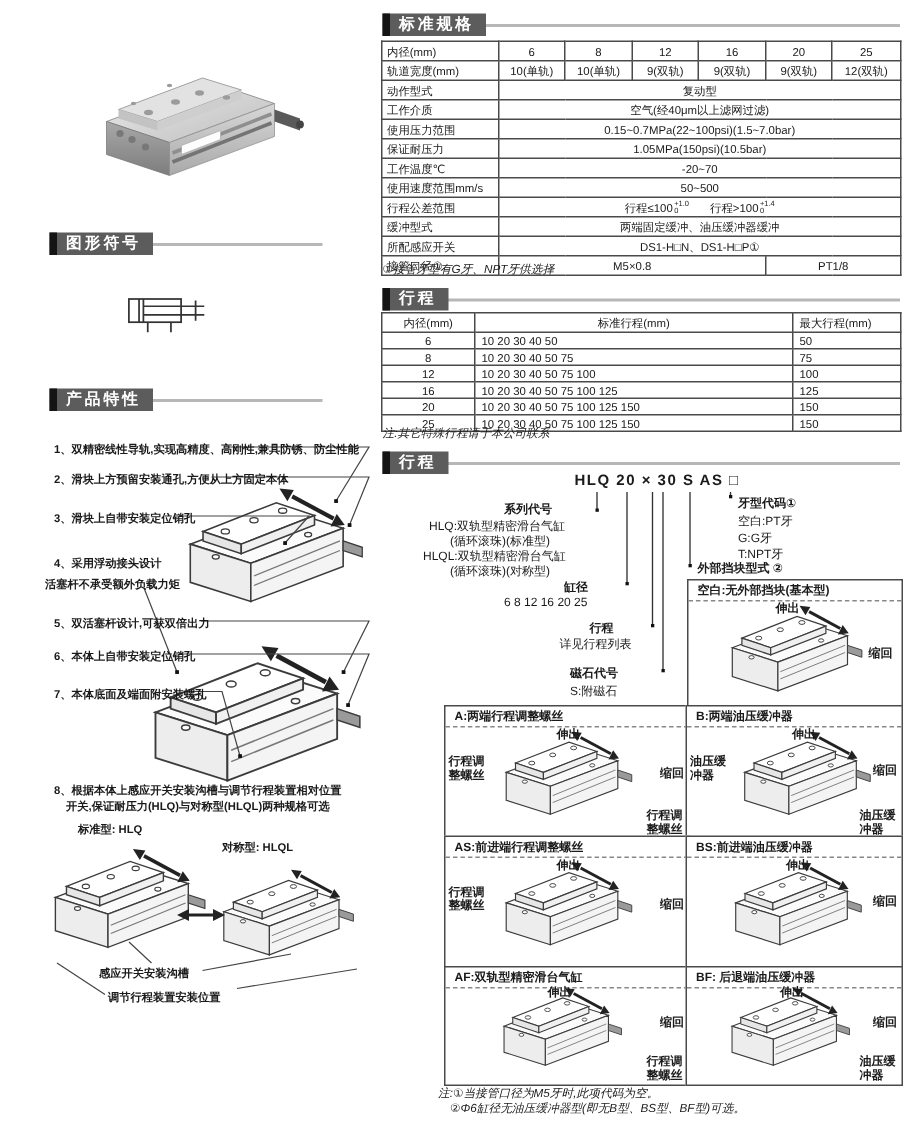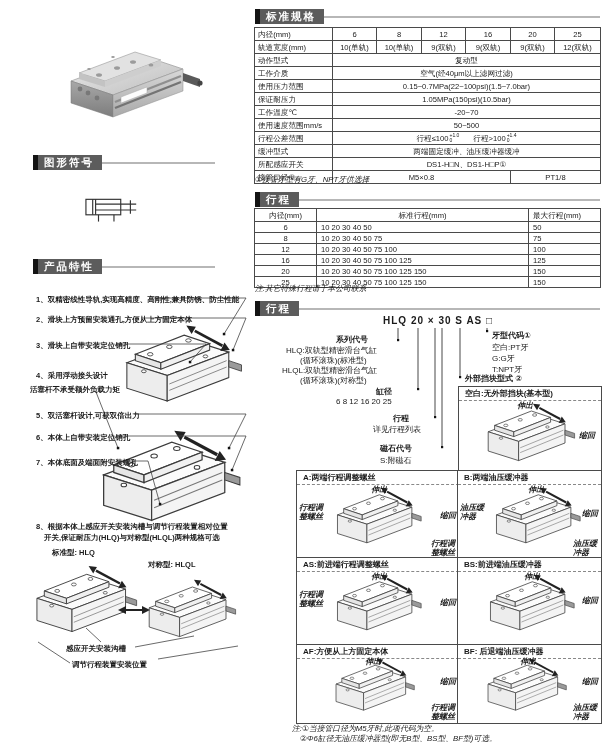--- a/index.html
+++ b/index.html
@@ -21,21 +21,21 @@
   .tolgap{display:inline-block;width:14px;}
   .note{position:absolute;font-size:7.8px;white-space:nowrap;z-index:2;font-style:italic;}
   .feat{position:absolute;font-size:7.5px;font-weight:bold;white-space:nowrap;z-index:3;}
   .co{position:absolute;font-size:8px;white-space:nowrap;z-index:3;}
   .b{font-weight:bold;}
   .ra{}
   .codeline{position:absolute;left:383px;top:315px;font-size:10px;font-weight:bold;letter-spacing:1px;z-index:3;}
   .cell{position:absolute;border:1px solid #4a4a4a;background:#fff;z-index:2;}
   .ctitle{font-size:8px;font-weight:bold;padding:1px 4px 1px 6px;border-bottom:1px dashed #888;
           white-space:nowrap;overflow:hidden;}
-  .lab{position:absolute;font-size:8px;font-weight:bold;line-height:1.15;z-index:3;font-style:italic;}
+  .lab{position:absolute;font-size:8px;font-weight:bold;line-height:1.15;z-index:3;}
   .mini{position:absolute;}
   .overlay{position:absolute;left:0;top:0;z-index:2;pointer-events:none;}
   svg{display:block;}
 </style>
 </head>
 <body>
 
 <div class="page">
 
   <svg width="0" height="0">
@@ -363,21 +363,21 @@
   <div class="cell" style="left:457px;top:557px;width:143px;height:88px">
     <div class="ctitle">BS:前进端油压缓冲器</div>
     <svg class="mini" style="left:18px;top:16px" width="108" height="62" viewBox="0 0 130 80">
         <use href="#iso-cyl"></use>
       </svg>
     <div class="lab" style="left:66px;top:14px">伸出</div>
     <div class="lab" style="right:3px;top:38px">缩回</div>
   </div>
 
   <div class="cell" style="left:296px;top:644px;width:162px;height:78px">
-    <div class="ctitle">AF:方便从上方固定本体</div>
+    <div class="ctitle">AF:双轨型精密滑台气缸</div>
     <svg class="mini" style="left:20px;top:13px" width="112" height="58" viewBox="0 0 130 80">
         <use href="#iso-cyl"></use>
       </svg>
     <div class="lab" style="left:68px;top:12px">伸出</div>
     <div class="lab" style="right:3px;top:32px">缩回</div>
     <div class="lab" style="right:1px;bottom:2px;width:27px">行程调整螺丝</div>
   </div>
 
   <div class="cell" style="left:457px;top:644px;width:143px;height:78px">
     <div class="ctitle">BF: 后退端油压缓冲器</div>

